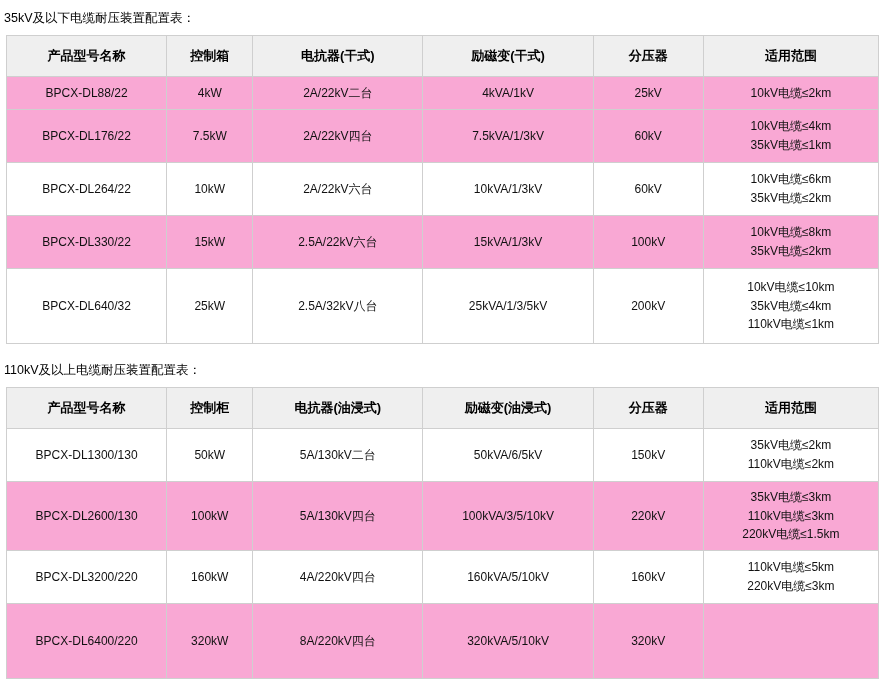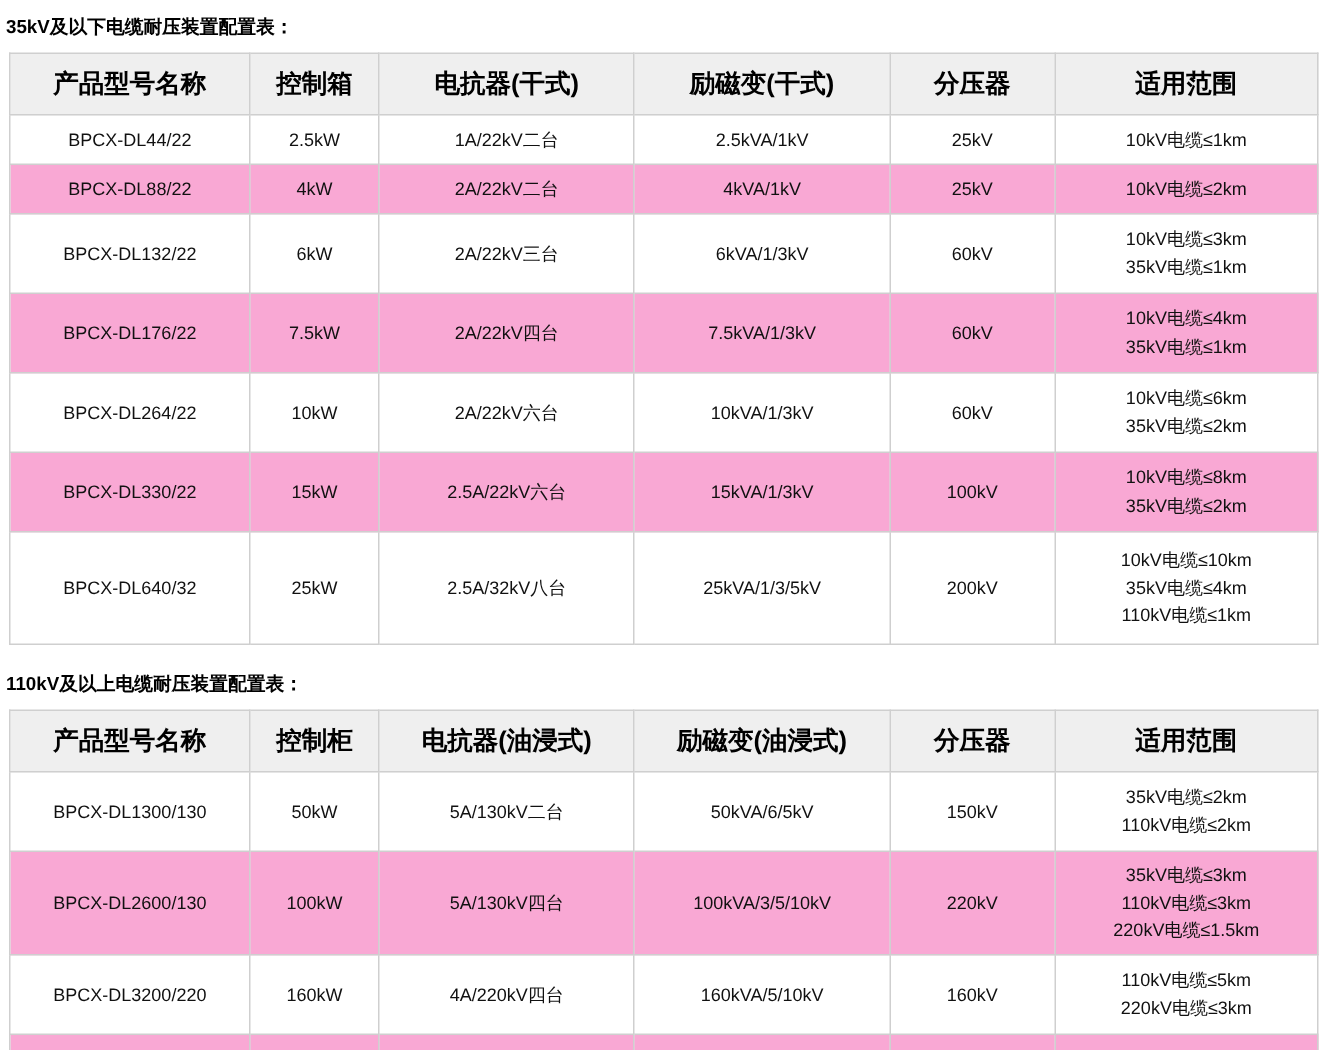--- a/index.html
+++ b/index.html
@@ -14,21 +14,21 @@
     color: #000000;
     font-size: 12px;
   }
   .page {
     width: 891px;
     box-sizing: border-box;
     padding: 6px 0 0 0;
   }
   .section-title {
     font-size: 12.5px;
-    font-weight: bold;
+    font-weight: normal;
     color: #000;
     margin: 4px 0 8px 4px;
     letter-spacing: 0px;
   }
   .section-title.second {
     margin-top: 18px;
   }
   table.cfg {
     border-collapse: collapse;
     width: 873px;
@@ -42,21 +42,21 @@
     vertical-align: middle;
     font-size: 12px;
     color: #111;
     padding: 6px 2px;
     line-height: 1.55;
   }
   table.cfg thead th {
     background: #efefef;
     font-weight: bold;
     height: 28px;
-    font-size: 17px;
+    font-size: 13px;
     color: #000;
   }
   table.cfg tbody tr.alt td {
     background: #f9a8d4;
   }
   table.cfg tbody tr td {
     background: #ffffff;
   }
   .cell-lines div {
     white-space: nowrap;
@@ -94,49 +94,28 @@
       <tr>
         <th>产品型号名称</th>
         <th>控制箱</th>
         <th>电抗器(干式)</th>
         <th>励磁变(干式)</th>
         <th>分压器</th>
         <th>适用范围</th>
       </tr>
     </thead>
     <tbody>
-      <tr class="h1">
-        <td>BPCX-DL44/22</td>
-        <td>2.5kW</td>
-        <td>1A/22kV二台</td>
-        <td>2.5kVA/1kV</td>
-        <td>25kV</td>
-        <td class="cell-lines">
-          <div>10kV电缆≤1km</div>
-        </td>
-      </tr>
       <tr class="alt h1">
         <td>BPCX-DL88/22</td>
         <td>4kW</td>
         <td>2A/22kV二台</td>
         <td>4kVA/1kV</td>
         <td>25kV</td>
         <td class="cell-lines">
           <div>10kV电缆≤2km</div>
-        </td>
-      </tr>
-      <tr class="h2">
-        <td>BPCX-DL132/22</td>
-        <td>6kW</td>
-        <td>2A/22kV三台</td>
-        <td>6kVA/1/3kV</td>
-        <td>60kV</td>
-        <td class="cell-lines">
-          <div>10kV电缆≤3km</div>
-          <div>35kV电缆≤1km</div>
         </td>
       </tr>
       <tr class="alt h2">
         <td>BPCX-DL176/22</td>
         <td>7.5kW</td>
         <td>2A/22kV四台</td>
         <td>7.5kVA/1/3kV</td>
         <td>60kV</td>
         <td class="cell-lines">
           <div>10kV电缆≤4km</div>

